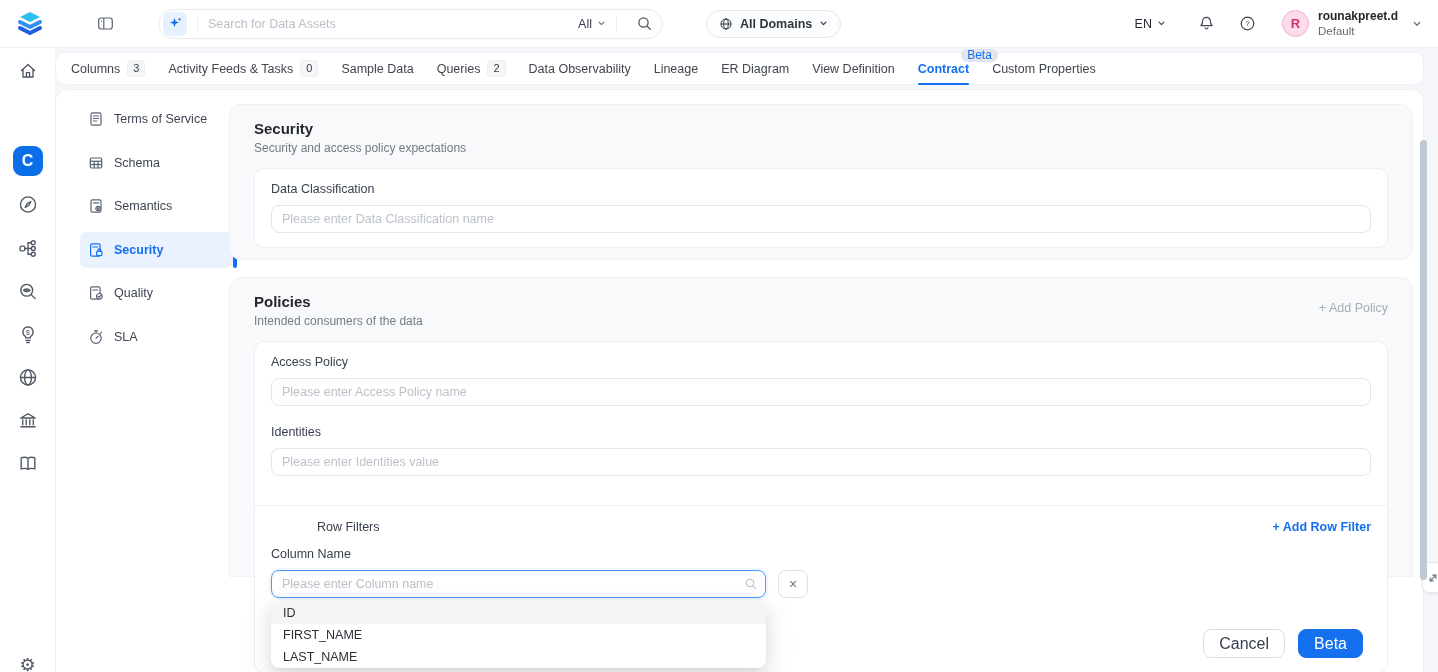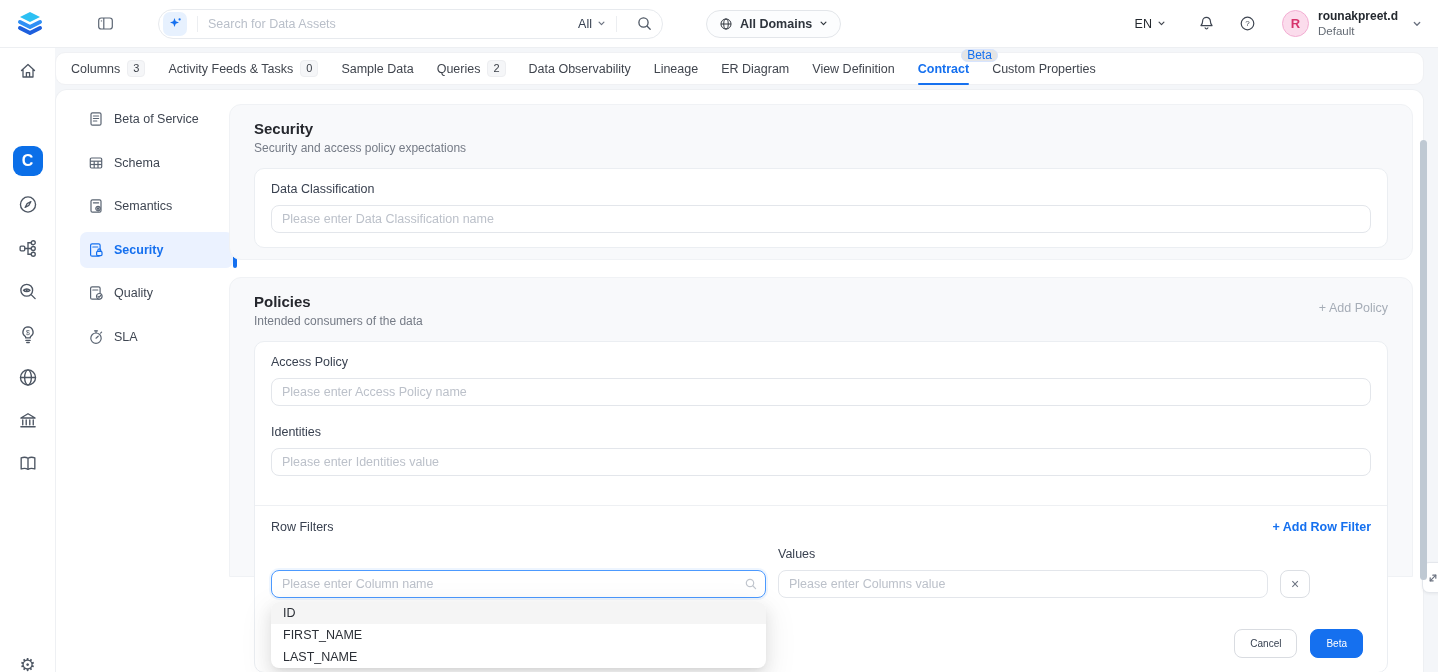--- a/index.html
+++ b/index.html
@@ -61,33 +61,33 @@
   .sec-sub { font-size:12px; color:#757b86; margin-top:4px; }
   .panel-head { display:flex; align-items:flex-start; justify-content:space-between; }
   .add-policy { color:#a6adb7; font-size:12.5px; margin-top:8px; cursor:default; }
   .white-card { margin-top:13px; background:#fff; border:1px solid #ebeef2; border-radius:10px; padding:13px 16px 14px; position:relative; }
   .fld-label { font-size:12.5px; color:#394150; margin-bottom:9px; }
   .fld-input { width:100%; height:28px; border:1px solid #e3e6eb; border-radius:8px; background:#fff; padding:0 10px; font:inherit; font-size:12.5px; color:#404040; outline:none; }
   .fld-input::placeholder { color:#bcc1ca; }
   .mt18 { margin-top:19px; }
   .card-divider { border-top:1px solid #eef0f3; margin:29px -16px 0; }
   .rf-head { display:flex; align-items:center; justify-content:space-between; margin-top:14px; }
-  .rf-title { font-size:12.5px; color:#394150; }
+  .rf-title { font-size:12.5px; color:#394150;margin-left:46px; }
   .add-rf { color:#1570ef; font-weight:700; font-size:12.5px; cursor:pointer; }
   .rf-grid { display:grid; grid-template-columns:495px 490px 30px; column-gap:12px; margin-top:13px; align-items:end; }
   .rf-col { position:relative; }
   .input-wrap { position:relative; }
   .input-wrap .in-mag { position:absolute; right:9px; top:8px; }
   .fld-input.focused { border-color:#4c9aff; box-shadow:0 0 0 2px rgba(21,112,239,.07); padding-right:26px; }
   .xbtn { width:30px; height:28px; border:1px solid #dcdfe4; border-radius:8px; background:#fff; color:#6b7280; font-size:14px; display:flex; align-items:center; justify-content:center; cursor:pointer; }
   .dropdown { position:absolute; top:calc(100% + 4px); left:0; width:495px; background:#fff; border-radius:8px; box-shadow:0 3px 6px -4px rgba(0,0,0,.12), 0 6px 16px rgba(0,0,0,.09), 0 9px 28px 8px rgba(0,0,0,.05); z-index:50; overflow:hidden; }
   .dd-opt { height:22px; line-height:22px; padding:0 12px; font-size:12.5px; color:#2b2f36; cursor:pointer; }
   .dd-opt.hl { background:#f5f5f5; }
   .card-footer { display:flex; justify-content:flex-end; gap:13px; margin-top:31px; padding-right:8px; }
-  .btn { height:29px; border-radius:8px; font:inherit; font-size:10px; padding:0 15px; cursor:pointer; }
+  .btn { height:29px; border-radius:8px; font:inherit; font-size:16px; padding:0 15px; cursor:pointer; }
   .btn-cancel { background:#fff; border:1px solid #d9dce1; color:#374151; }
   .btn-save { background:#1570ef; border:1px solid #1570ef; color:#fff; }
 
   
   .scroll-thumb { position:absolute; right:11px; top:140px; width:7px; height:440px; background:#bfc9d3; border-radius:4px; z-index:60; cursor:grab; }
   .resize-box { position:absolute; right:-8px; top:562px; width:24px; height:31px; background:#fff; border:1px solid #e4e7ec; border-radius:7px; box-shadow:0 1px 3px rgba(0,0,0,.06); z-index:55; display:flex; align-items:center; padding-left:4px; cursor:pointer; }
 </style>
 </head>
 <body>
 
@@ -286,21 +286,21 @@
 <div class="content">
 
   <div class="cnav">
     <div class="cnav-item">
       <svg width="16" height="16" viewBox="0 0 16 16" fill="none" stroke="#5a6472" stroke-width="1.2" stroke-linecap="round">
           <rect x="3" y="1.8" width="10" height="12.4" rx="1.5"></rect>
           <line x1="5.4" y1="5" x2="10.6" y2="5"></line>
           <line x1="5.4" y1="7.5" x2="10.6" y2="7.5"></line>
           <line x1="5.4" y1="10" x2="8.8" y2="10"></line>
         </svg>
-      <span class="nlabel">Beta of Service</span>
+      <span class="nlabel">Terms of Service</span>
     </div>
     <div class="cnav-item">
       <svg width="16" height="16" viewBox="0 0 16 16" fill="none" stroke="#5a6472" stroke-width="1.2">
           <rect x="2.3" y="3" width="11.4" height="10" rx="1.2"></rect>
           <line x1="2.3" y1="6.2" x2="13.7" y2="6.2"></line>
           <line x1="2.3" y1="9.5" x2="13.7" y2="9.5"></line>
           <line x1="6.2" y1="6.2" x2="6.2" y2="13"></line>
           <line x1="10" y1="6.2" x2="10" y2="13"></line>
         </svg>
       <span class="nlabel">Schema</span>
@@ -371,39 +371,36 @@
 
       <div class="card-divider"></div>
 
       <div class="rf-head">
         <span class="rf-title">Row Filters</span>
         <span class="add-rf">+ Add Row Filter</span>
       </div>
 
       <div class="rf-grid">
         <div class="rf-col">
+          <div class="fld-label">Column Name</div>
           <div class="input-wrap">
             <input class="fld-input focused" readonly="" placeholder="Please enter Column name" style="">
             <span class="in-mag">
               <svg width="12" height="12" viewBox="0 0 12 12">
                   <circle cx="5" cy="5" r="3.7" fill="none" stroke="#c1c6ce" stroke-width="1.2"></circle>
                   <line x1="8" y1="8" x2="10.6" y2="10.6" stroke="#c1c6ce" stroke-width="1.2" stroke-linecap="round"></line>
                 </svg>
             </span>
             <div class="dropdown">
               <div class="dd-opt hl">ID</div>
               <div class="dd-opt">FIRST_NAME</div>
               <div class="dd-opt">LAST_NAME</div>
             </div>
           </div>
         </div>
-        <div class="rf-col">
-          <div class="fld-label">Values</div>
-          <input class="fld-input" readonly="" placeholder="Please enter Columns value" style="">
-        </div>
         <div class="xbtn">
           <span>×</span>
         </div>
       </div>
 
       <div class="card-footer">
         <button class="btn btn-cancel">Cancel</button>
         <button class="btn btn-save">Beta</button>
       </div>
     </div>

